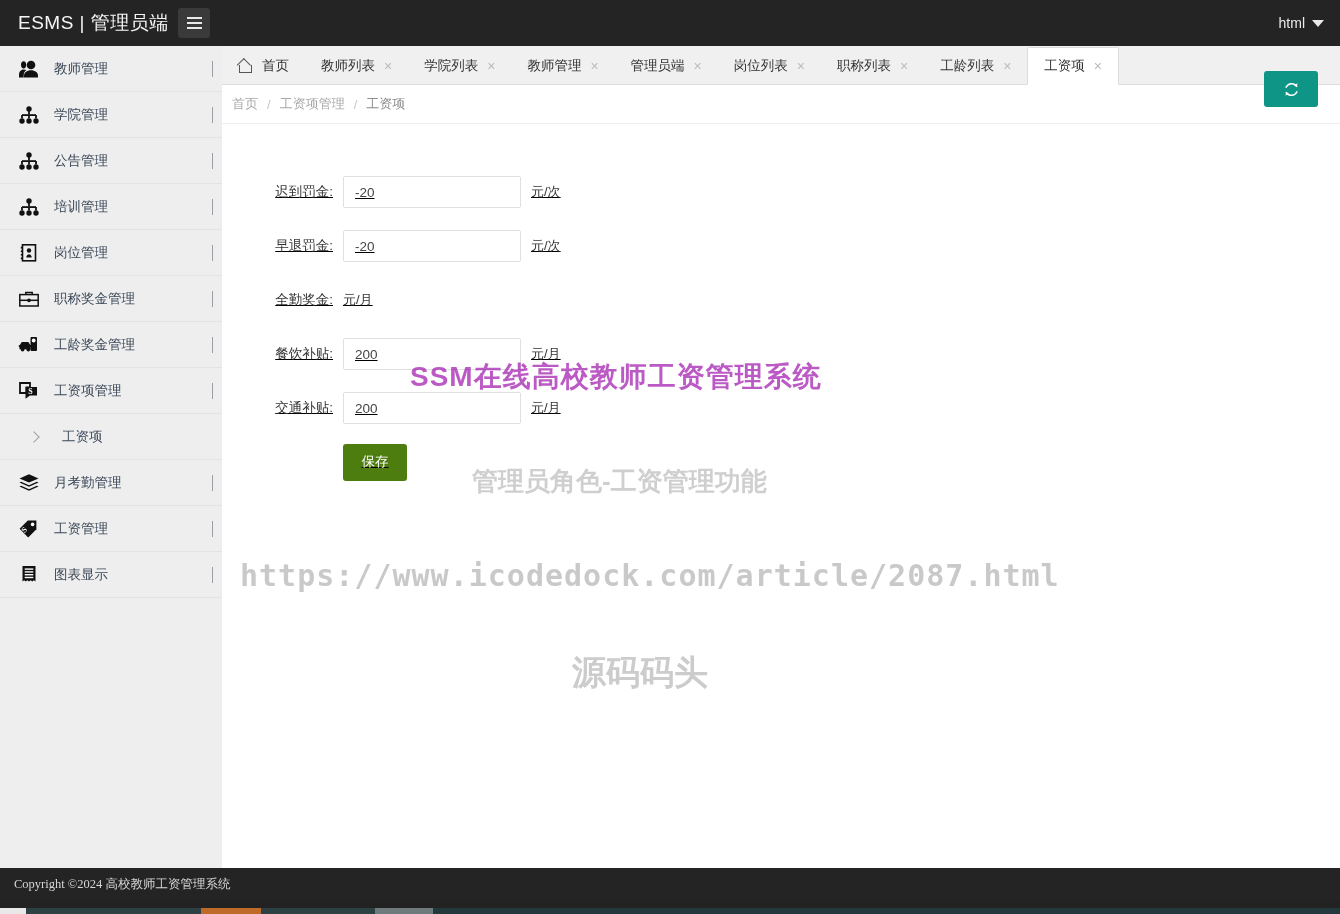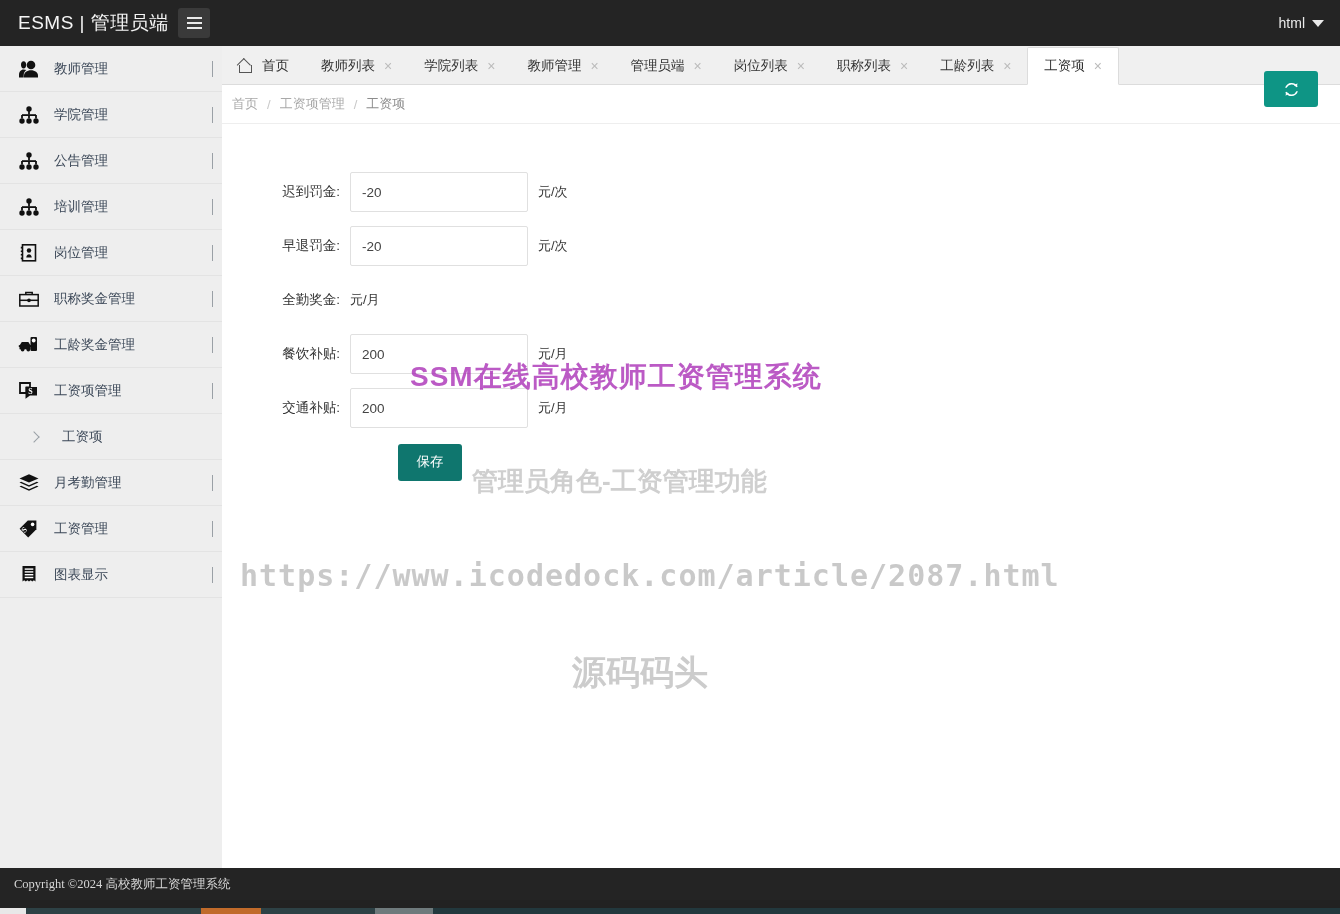--- a/index.html
+++ b/index.html
@@ -108,43 +108,42 @@
 
   .refresh-btn {
     position: absolute; right: 22px; top: -14px; width: 54px; height: 36px;
     background: #0e9585; border-radius: 3px; display: flex;
     align-items: center; justify-content: center; cursor: pointer;
   }
   .refresh-ico { width: 17px; height: 17px; position: relative; display:block; }
   .refresh-ico svg { display:block; }
 
   
-  .form-area { position: relative; padding: 48px 0 0 8px; }
+  .form-area { position: relative; padding: 48px 0 0 1px; text-decoration: underline; }
   .form-row {
     display: flex; align-items: center; height: 40px; margin-bottom: 14px;
     padding-left: 34px;
   }
   .form-row .lbl {
     width: 76px; text-align: right; font-size: 13.5px; color: #333;
     white-space: nowrap;
   }
   .form-row .inp {
-    width: 178px; height: 40px; border: 1px solid #e0e0e0; border-radius: 2px;
+    width: 178px; height: 32px; border: 1px solid #e0e0e0; border-radius: 2px;
     margin-left: 10px; padding: 0 11px; font-size: 13.5px; color: #444;
     font-family: "Liberation Sans", sans-serif; background: #fff; outline: none;
   }
   .form-row .unit {
     font-size: 13px; color: #333; margin-left: 10px; white-space: nowrap;
   }
   .save-row { padding-left: 120px; margin-top: 8px; }
   .save-btn {
-    width: 64px; height: 37px; background: #0f766e; color: #fff; border: none;
+    width: 64px; height: 37px; background: #4d7c0f; color: #fff; border: none;
     border-radius: 3px; font-size: 13.5px; cursor: pointer;
     font-family: "Liberation Sans", sans-serif;
-    margin-left: 48px;
   }
 
   
   .wm { position: absolute; color: #b9b9b9; opacity: .72; pointer-events: none;
         white-space: nowrap; font-weight: bold; }
   .wm-title { left: 188px; top: 312px; font-size: 28px; letter-spacing: 1px;
               color: #a21caf; }
   .wm-sub   { left: 250px; top: 418px; font-size: 26px; color: #bdbdbd; }
   .wm-url   { left: 18px; top: 512px; font-size: 30px; color: #b5b5b5;
               font-family: "DejaVu Sans Mono", monospace; letter-spacing: 1px; }

